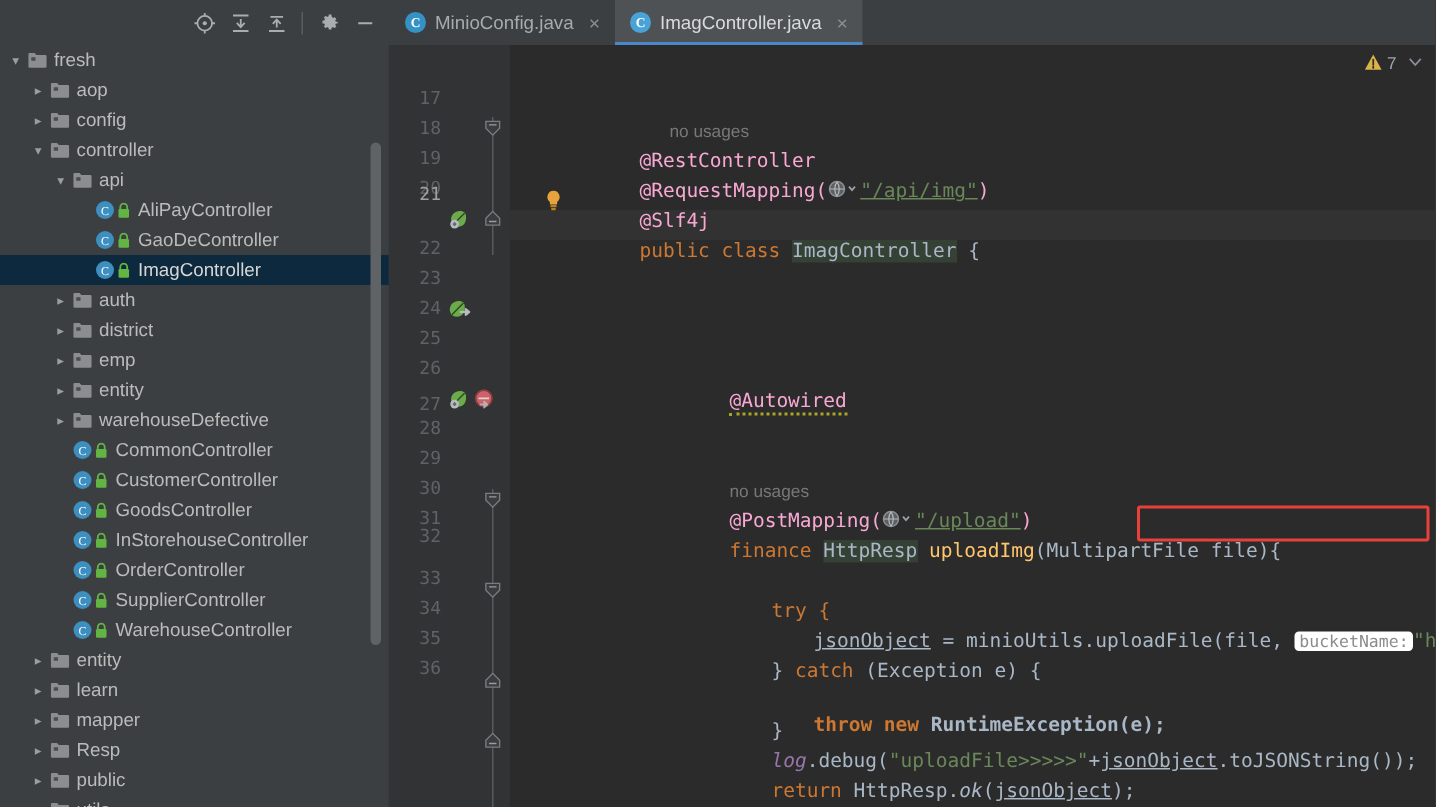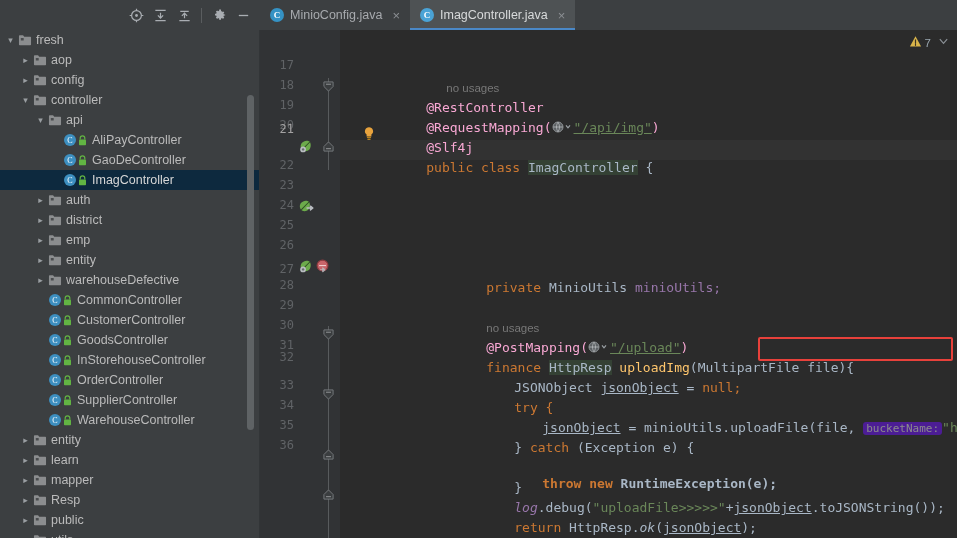--- a/index.html
+++ b/index.html
@@ -137,21 +137,21 @@
   .t-ul     { text-decoration: underline; }
   .t-ital   { font-style: italic; }
   .t-warn   { border-bottom: 2px dotted #a9a329; }
   .t-web {
     display: inline-block; vertical-align: -1px;
     width: 22px; height: 12px; position: relative;
   }
 
   
   .inlay {
-    background: #4c1d95; color: #8c8c8c;
+    background: #ffffff; color: #8c8c8c;
     border-radius: 3px; padding: 0 3px;
     font-size: 11px; font-family: "DejaVu Sans Mono", monospace;
   }
 
   
   .redbox {
     position: absolute; border: 2px solid #e8413b; border-radius: 2px;
     pointer-events: none;
   }
   .cnote {
@@ -667,44 +667,41 @@
             <rect x="4.9" y="10.7" width="4.2" height="1.5" rx=".6" fill="#b8821f"></rect>
             <rect x="5.4" y="12.7" width="3.2" height="1.4" rx=".6" fill="#b8821f"></rect>
           </svg>
         </div>
 
         <div class="ln" style="top:108px;">
           <span class="t-kw">public class </span><span class="t-ident">ImagController</span><span class="t-plain"> {</span>
         </div>
 
 
-
-        <div class="ln" style="top:228px;left:68px;">
-          <span class="t-kw">private </span><span class="t-type">MinioUtils </span><span class="t-fld">minioUtils;</span>
-        </div>
+        <div class="ln" style="top:208px;left:68px;">
+          <span class="t-anno t-warn">@Autowired</span>
+        </div>
+
 
         <div class="ln" style="top:268px;left:68px;">
           <span class="t-usage">no usages</span>
         </div>
 
         <div class="ln" style="top:288px;left:68px;">
           <span class="t-anno">@PostMapping(</span><span class="t-web"><svg width="22" height="12" viewBox="0 0 22 12">
                 <circle cx="6" cy="6" r="5" fill="#5c6063" stroke="#8d9194" stroke-width="1"></circle>
                 <path d="M1.3 6h9.4M6 1.2c2 2.6 2 6.9 0 9.6M6 1.2c-2 2.6-2 6.9 0 9.6" fill="none" stroke="#b7bbbe" stroke-width=".8"></path>
                 <path d="M14 4.4l2 2.4 2-2.4" fill="none" stroke="#9aa0a4" stroke-width="1.2"></path>
               </svg></span><span class="t-link">"/upload"</span><span class="t-anno">)</span>
         </div>
 
         <div class="ln" style="top:308px;left:68px;">
           <span class="t-kw">finance </span><span class="t-ident">HttpResp</span><span class="t-mth"> uploadImg</span><span class="t-plain">(MultipartFile file){</span>
         </div>
 
-        <div class="ln" style="top:328px;left:96px;">
-          <span class="t-type">JSONObject </span><span class="t-plain t-ul">jsonObject</span><span class="t-plain"> = </span><span class="t-kw">null;</span>
-        </div>
 
         <div class="ln" style="top:348px;left:96px;">
           <span class="t-kw">try {</span>
         </div>
 
         <div class="ln" style="top:368px;left:124px;">
           <span class="t-plain t-ul">jsonObject</span><span class="t-plain"> = minioUtils.uploadFile(file, </span><span class="inlay">bucketName:</span><span class="t-str">"hello"</span>
         </div>
 
         <div class="ln" style="top:388px;left:96px;">

